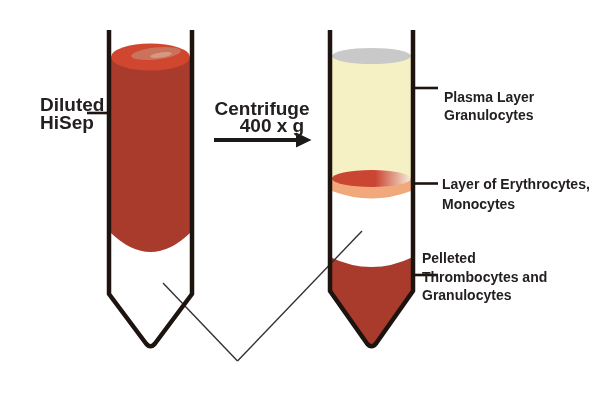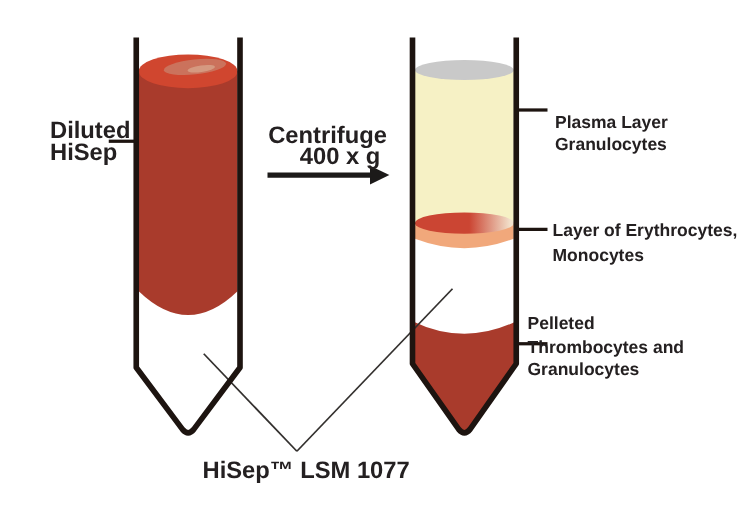--- a/index.html
+++ b/index.html
@@ -80,15 +80,14 @@
     <div>Layer of Erythrocytes,</div>
     <div>Monocytes</div>
   </div>
 
   <div class="lbl size14" style="left:422px;top:249px;line-height:18.5px;">
     <div>Pelleted</div>
     <div>Thrombocytes and</div>
     <div>Granulocytes</div>
   </div>
 
-  <div class="lbl size15 center" style="left:162px;top:366px;width:157px;">HiSep™ LSM 1077</div>
 
 </div>
 
 </body></html>

